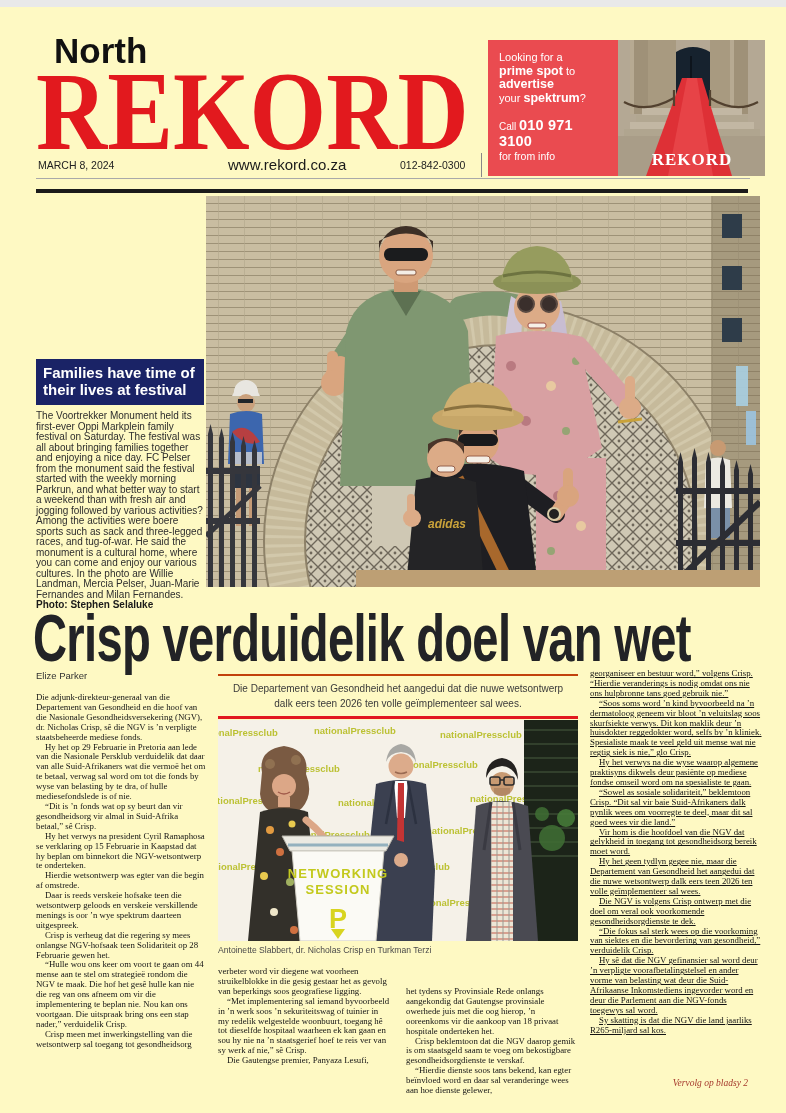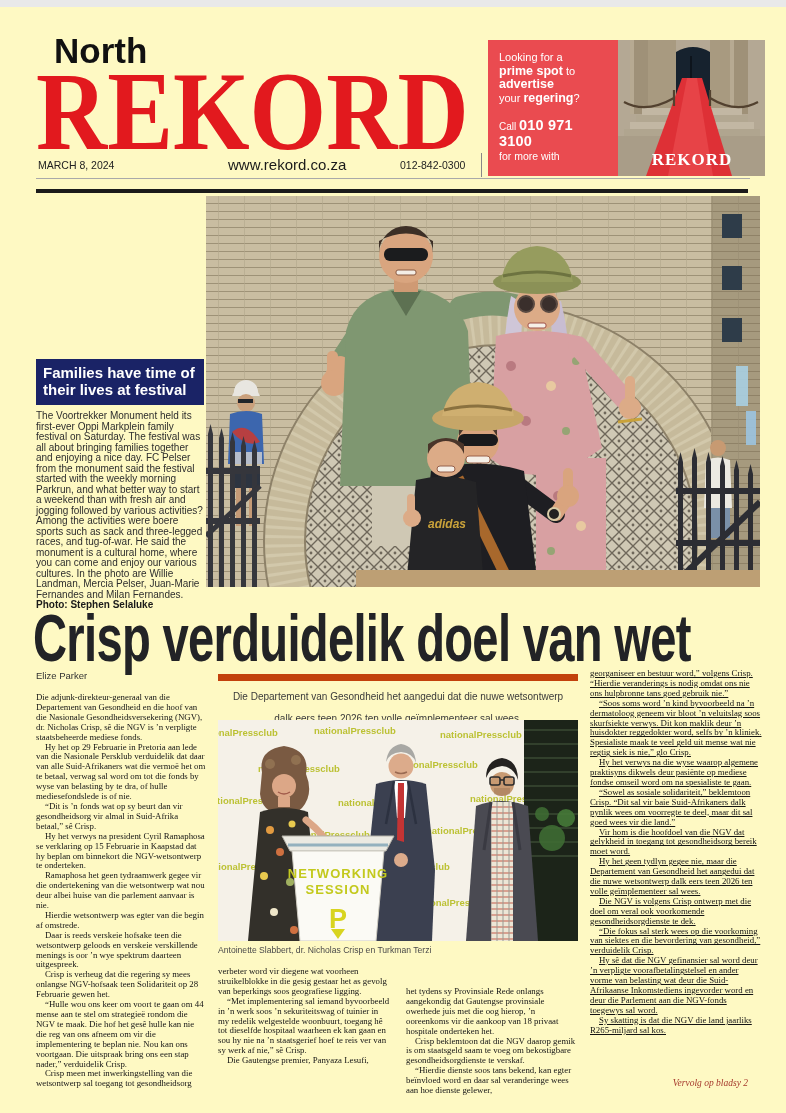--- a/index.html
+++ b/index.html
@@ -37,22 +37,22 @@
 
   
   .photo-main{left:206px;top:189px;width:554px;height:391px;border-radius:13px;}
   .photo-mid{left:218px;top:713px;width:360px;height:221px;}
   svg{display:block;}
 
   
   .headline{left:33px;top:593px;width:1020px;font-size:66px;font-weight:bold;color:#222326;
             letter-spacing:-1px;transform:scaleX(.715);transform-origin:left top;white-space:nowrap;}
   .byline{left:36px;top:663px;font-size:9.5px;color:#333;}
-  .standfirst{left:218px;top:667px;width:360px;border-top:7px solid #c2410c;border-bottom:3px solid #e2191e;
-              padding:5px 6px;box-sizing:border-box;text-align:center;font-size:10px;line-height:22px;color:#3a3a3a;}
+  .standfirst{left:218px;top:667px;width:360px;border-top:2px solid #c2410c;border-bottom:3px solid #e2191e;
+              padding:5px 6px;box-sizing:border-box;text-align:center;font-size:10px;line-height:15px;color:#3a3a3a;}
   .caption{left:218px;top:938px;width:360px;font-size:8.6px;color:#4a4a4a;}
 
   .newscol{font-family:"Liberation Serif",serif;font-size:8.8px;line-height:9.9px;color:#141414;}
   .newscol p{margin:0;}
   .newscol p + p{text-indent:9px;}
   .col1{left:36px;top:686px;width:170px;}
   .col2{left:218px;top:960px;width:172px;}
   .col3{left:406px;top:980px;width:172px;}
   .col4{left:590px;top:662px;width:172px;text-decoration:underline;}
   .continuation{left:590px;top:1071px;width:158px;text-align:right;font-family:"Liberation Serif",serif;
@@ -72,23 +72,23 @@
   </div>
   <div class="abs vdivider"></div>
   <div class="abs thin-rule"></div>
   <div class="abs thick-rule"></div>
 
   <div class="abs ad">
     <div class="ad-red">
       <div class="l">Looking for a</div>
       <div class="l"><b>prime spot</b><span> to</span></div>
       <div class="l"><b>advertise</b></div>
-      <div class="l"><span>your </span><b>regering</b><span>?</span></div>
+      <div class="l"><span>your </span><b>spektrum</b><span>?</span></div>
       <div class="ad-call"><span>Call </span><b>010 971 3100</b></div>
-      <div class="ad-info">for more with</div>
+      <div class="ad-info">for from info</div>
     </div>
     <div class="ad-photo">
       <svg viewBox="0 0 147 136" width="147" height="136">
         <rect width="147" height="136" fill="#b4a894"></rect>
         <g>
           <rect x="30" y="0" width="28" height="70" fill="#a89a80"></rect>
           <rect x="92" y="0" width="22" height="70" fill="#a89a80"></rect>
           <rect x="12" y="0" width="18" height="74" fill="#9f9178"></rect>
           <rect x="12" y="0" width="4" height="74" fill="#b7aa92"></rect>
           <rect x="112" y="0" width="18" height="74" fill="#9f9178"></rect>
@@ -378,21 +378,20 @@
       </g>
     </svg>
   </div>
   <div class="abs caption">Antoinette Slabbert, dr. Nicholas Crisp en Turkman Terzi</div>
 
   <div class="abs newscol col1">
       <p>Die adjunk-direkteur-generaal van die Departement van Gesondheid en die hoof van die Nasionale Gesondheidsversekering (NGV), dr. Nicholas Crisp, sê die NGV is ’n verpligte staatsbeheerde mediese fonds.</p>
       <p>Hy het op 29 Februarie in Pretoria aan lede van die Nasionale Persklub verduidelik dat daar van alle Suid-Afrikaners wat die vermoë het om te betaal, verwag sal word om tot die fonds by wyse van belasting by te dra, of hulle mediesefondslede is of nie.</p>
       <p>“Dit is ’n fonds wat op sy beurt dan vir gesondheidsorg vir almal in Suid-Afrika betaal,” sê Crisp.</p>
       <p>Hy het verwys na president Cyril Ramaphosa se verklaring op 15 Februarie in Kaapstad dat hy beplan om binnekort die NGV-wetsontwerp te onderteken.</p>
-      <p>Ramaphosa het geen tydraamwerk gegee vir die ondertekening van die wetsontwerp wat nou deur albei huise van die parlement aanvaar is nie.</p>
       <p>Hierdie wetsontwerp was egter van die begin af omstrede.</p>
       <p>Daar is reeds verskeie hofsake teen die wetsontwerp geloods en verskeie verskillende menings is oor ’n wye spektrum daarteen uitgespreek.</p>
       <p>Crisp is verheug dat die regering sy mees onlangse NGV-hofsaak teen Solidariteit op 28 Februarie gewen het.</p>
       <p>“Hulle wou ons keer om voort te gaan om 44 mense aan te stel om strategieë rondom die NGV te maak. Die hof het gesê hulle kan nie die reg van ons afneem om vir die implementering te beplan nie. Nou kan ons voortgaan. Die uitspraak bring ons een stap nader,” verduidelik Crisp.</p>
       <p>Crisp meen met inwerkingstelling van die wetsontwerp sal toegang tot gesondheidsorg</p>
     </div>
   <div class="abs newscol col2">
       <p>verbeter word vir diegene wat voorheen struikelblokke in die gesig gestaar het as gevolg van beperkings soos geografiese ligging.</p>
       <p>“Met implementering sal iemand byvoorbeeld in ’n werk soos ’n sekuriteitswag of tuinier in my redelik welgestelde woonbuurt, toegang hê tot dieselfde hospitaal waarheen ek kan gaan en sou hy nie na ’n staatsgerief hoef te reis ver van sy werk af nie,” sê Crisp.</p>
       <p>Die Gautengse premier, Panyaza Lesufi,</p>

